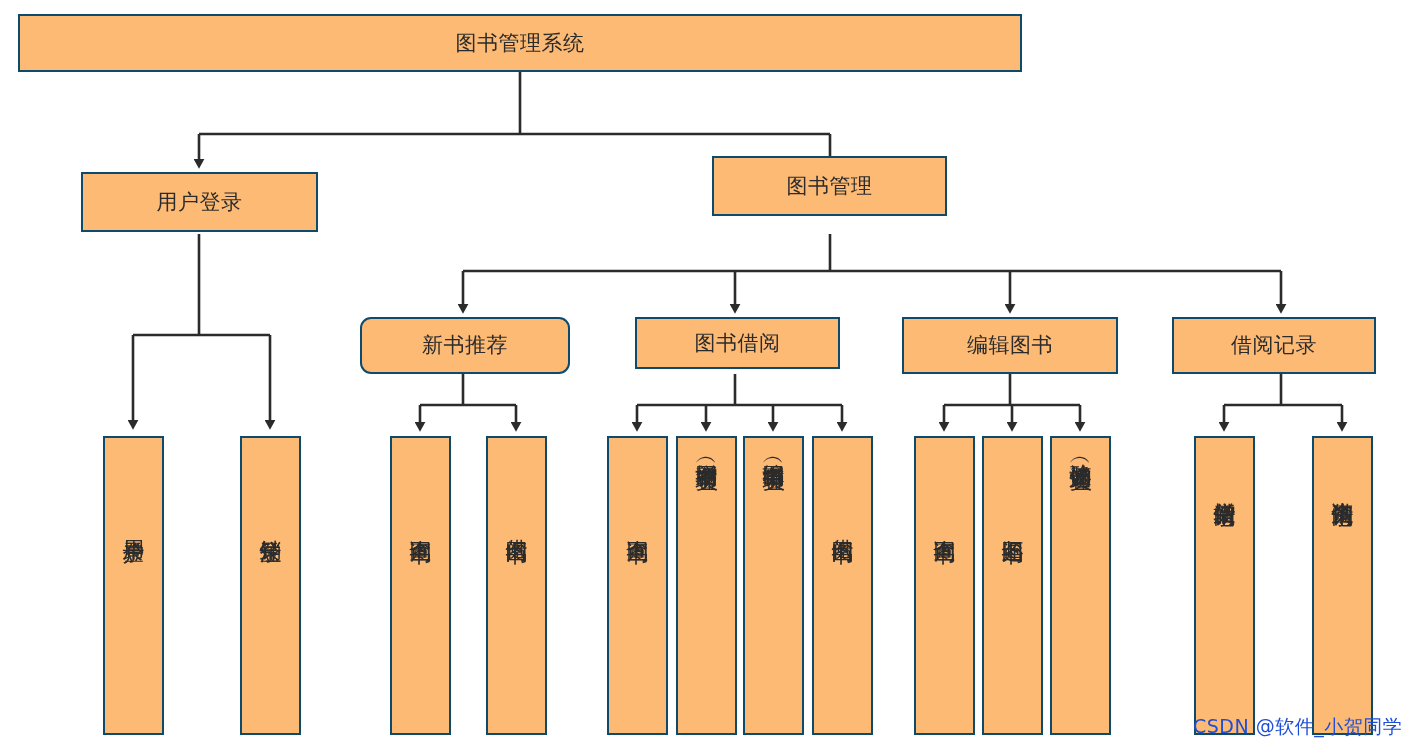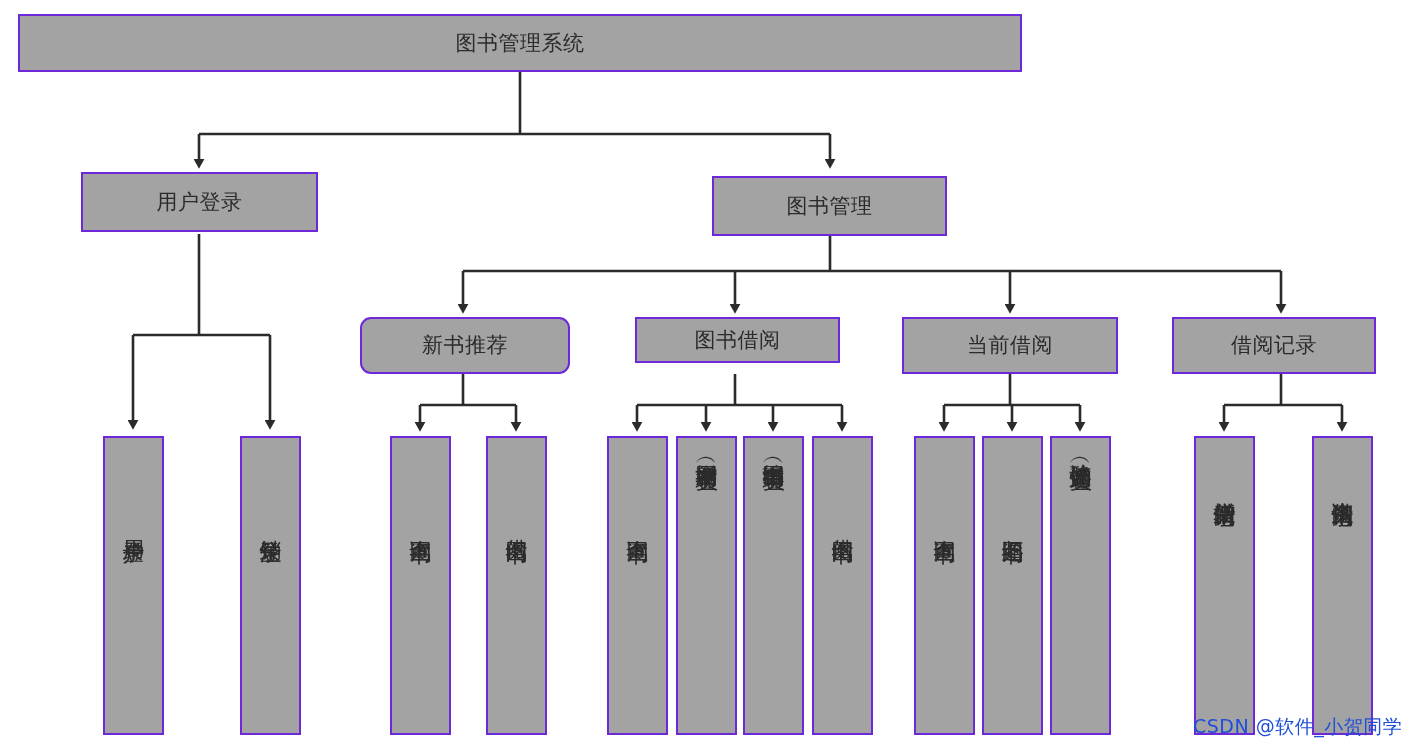--- a/index.html
+++ b/index.html
@@ -22,22 +22,22 @@
     position: absolute;
     left: 0;
     top: 0;
     width: 1405px;
     height: 747px;
     pointer-events: none;
   }
   .node {
     position: absolute;
     box-sizing: border-box;
-    background: #a3a3a3;
-    border: 2px solid #6d28d9;
+    background: #fdba74;
+    border: 2px solid #0c4a6e;
     display: flex;
     align-items: center;
     justify-content: center;
     color: #2b2b2b;
   }
   .node .label {
     display: block;
     text-align: center;
     line-height: 1.06;
     color: #2b2b2b;
@@ -128,34 +128,34 @@
   </svg>
 
   <div class="node root horiz" style="left:18px; top:14px; width:1004px; height:58px;">
     <span class="label">图书管理系统</span>
   </div>
 
   <div class="node horiz" style="left:81px; top:172px; width:237px; height:60px;">
     <span class="label">用户登录</span>
   </div>
 
-  <div class="node horiz" style="left:712px; top:176px; width:235px; height:60px;">
+  <div class="node horiz" style="left:712px; top:156px; width:235px; height:60px;">
     <span class="label">图书管理</span>
   </div>
 
   <div class="node horiz" style="left:360px; top:317px; width:210px; height:57px;border-radius:11px;">
     <span class="label">新书推荐</span>
   </div>
 
-  <div class="node horiz" style="left:635px; top:317px; width:205px; height:46px;">
+  <div class="node horiz" style="left:635px; top:317px; width:205px; height:52px;">
     <span class="label">图书借阅</span>
   </div>
 
   <div class="node horiz" style="left:902px; top:317px; width:216px; height:57px;">
-    <span class="label">当前借阅</span>
+    <span class="label">编辑图书</span>
   </div>
 
   <div class="node horiz" style="left:1172px; top:317px; width:204px; height:57px;">
     <span class="label">借阅记录</span>
   </div>
 
   <div class="node vert" style="left:103px; top:436px; width:61px; height:299px; padding-top:84px;">
     <span class="label">用户登录</span>
   </div>
 

